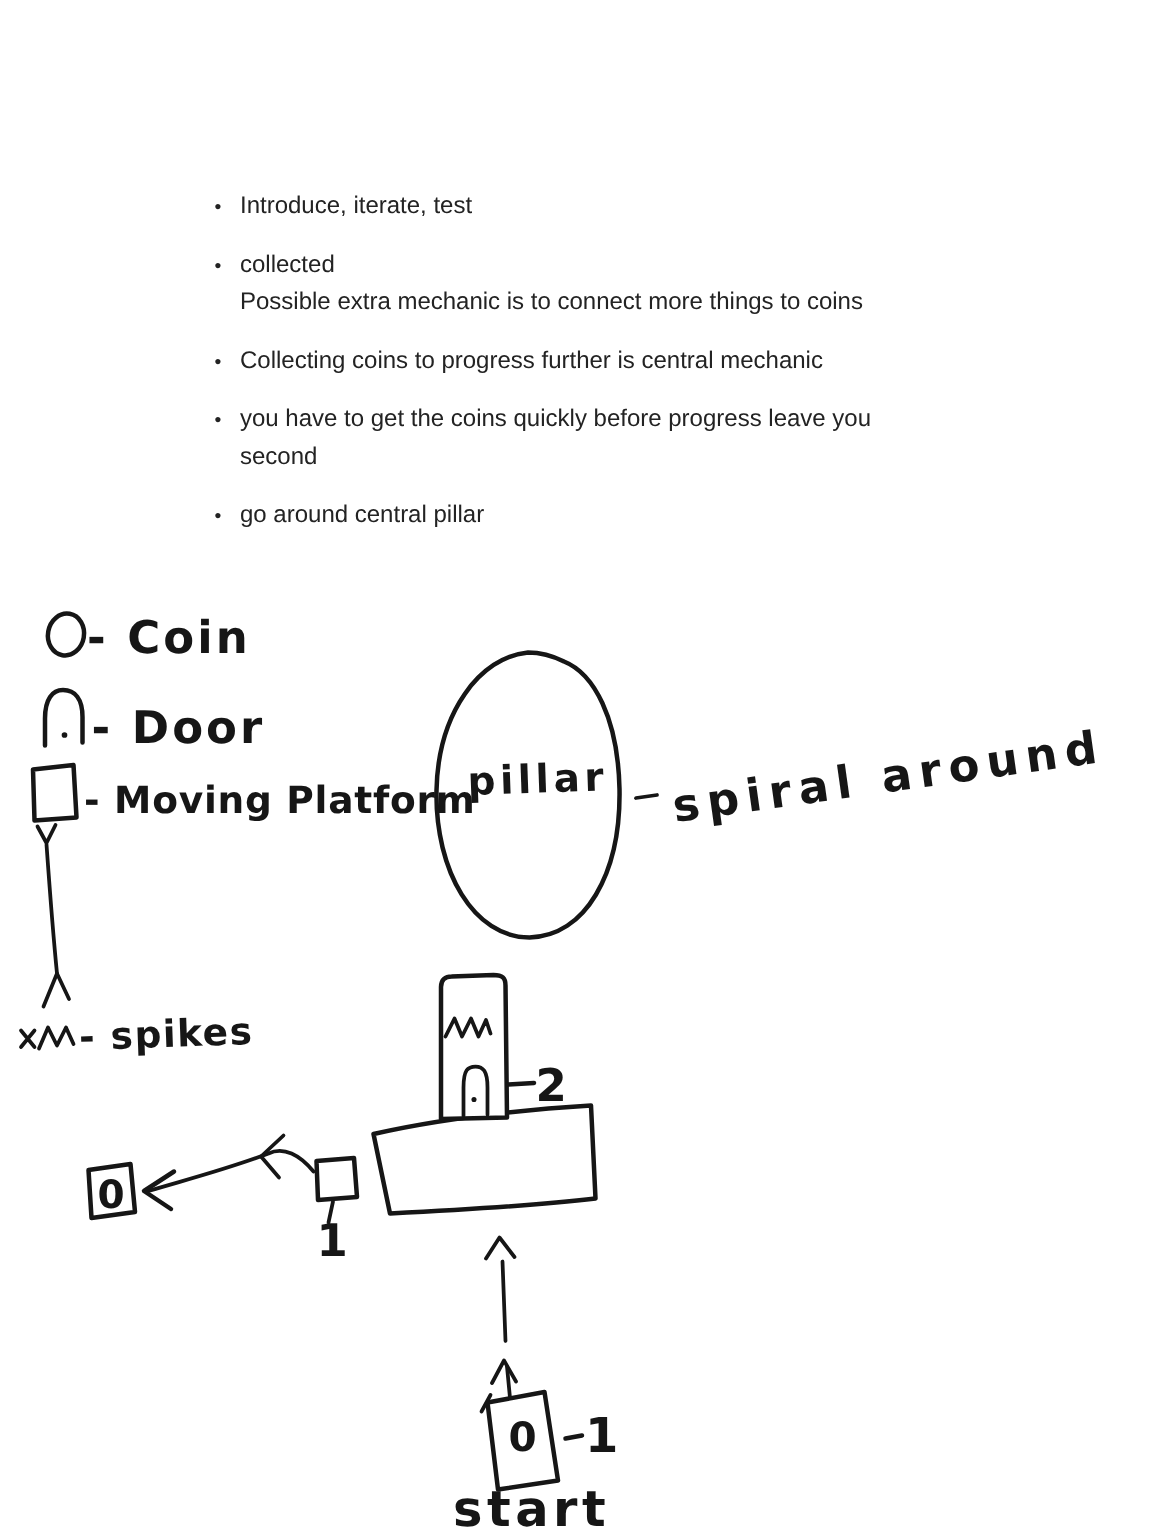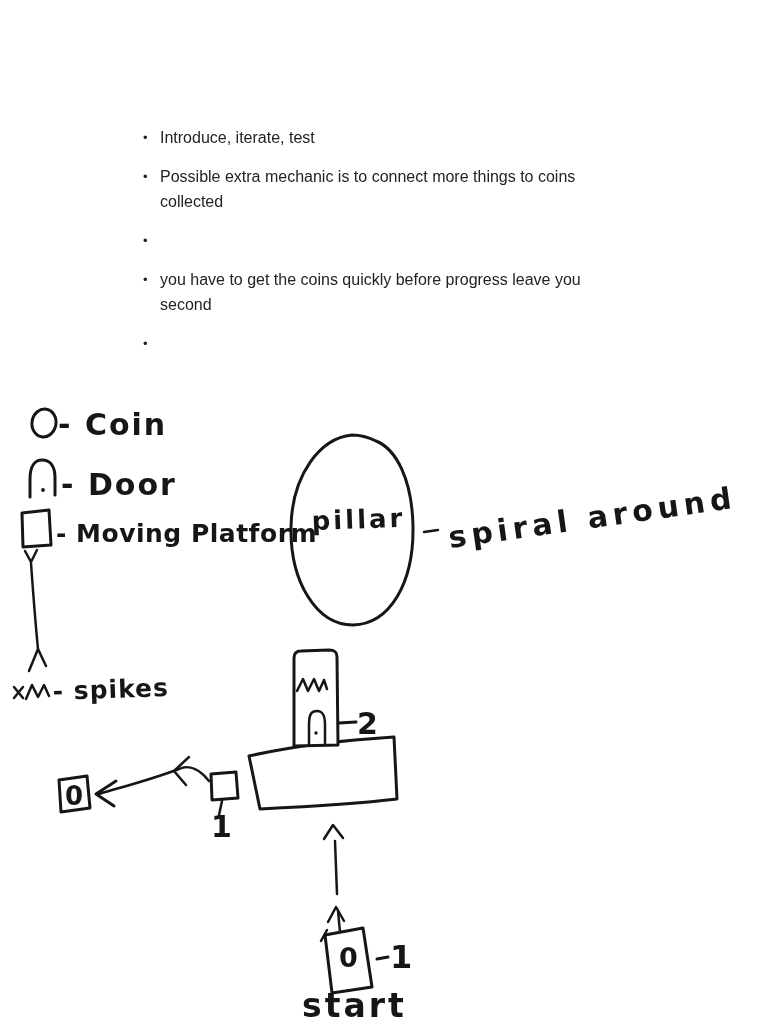--- a/index.html
+++ b/index.html
@@ -24,36 +24,42 @@
   <ul class="notes">
     <li>
       <span class="marker">•</span>
       <div>
         <div>Introduce, iterate, test</div>
       </div>
     </li>
     <li>
       <span class="marker">•</span>
       <div>
+        <div>collected</div>
         <div>Possible extra mechanic is to connect more things to coins</div>
-        <div>collected</div>
       </div>
     </li>
     <li>
       <span class="marker">•</span>
+      <div>
+        <div>Collecting coins to progress further is central mechanic</div>
+      </div>
     </li>
     <li>
       <span class="marker">•</span>
       <div>
         <div>you have to get the coins quickly before progress leave you</div>
         <div>second</div>
       </div>
     </li>
     <li>
       <span class="marker">•</span>
+      <div>
+        <div>go around central pillar</div>
+      </div>
     </li>
   </ul>
 
   <svg class="sketch" viewBox="0 0 767 628">
 
     <g>
       <ellipse class="ink" cx="44" cy="28" rx="12" ry="14" transform="rotate(10 44 28)"></ellipse>
       <text class="hw" x="58" y="40" font-size="30" letter-spacing="2">- Coin</text>
     </g>
 

